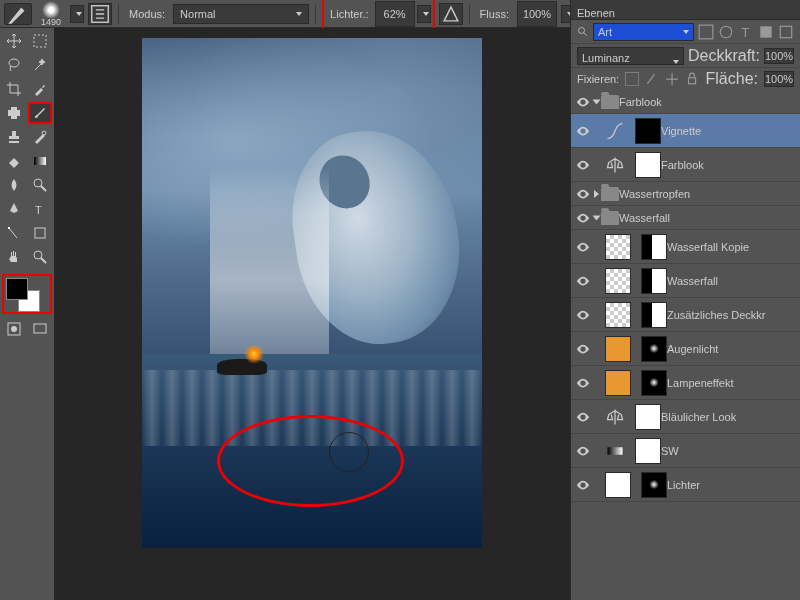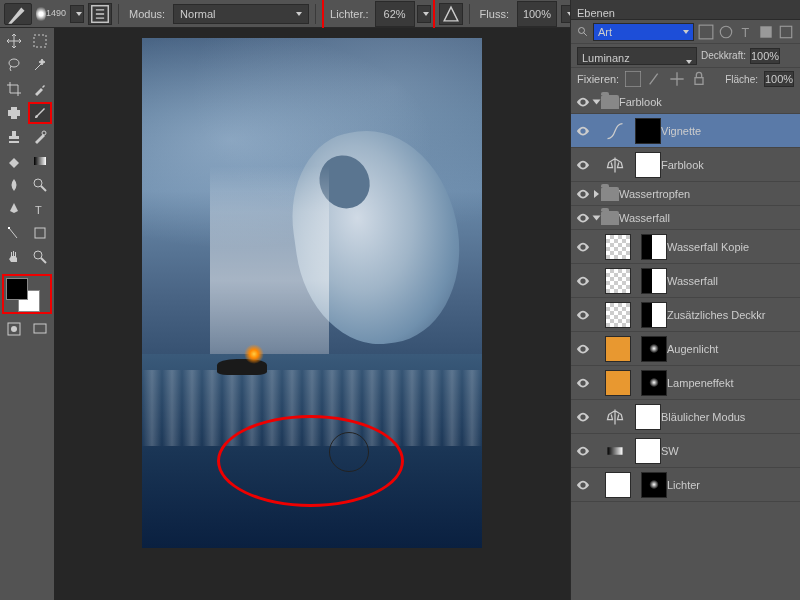--- a/index.html
+++ b/index.html
@@ -1,19 +1,19 @@
 <!DOCTYPE html>
 <html><head>
 <meta charset="utf-8">
 <style>
 *{margin:0;padding:0;box-sizing:border-box;font-family:Tahoma,Arial,sans-serif;font-size:11px;color:#ccc;user-select:none}
 body{background:#535353;width:800px;height:600px;overflow:hidden;position:relative}
 .topbar{height:28px;background:#535353;display:flex;align-items:center;padding:0 4px;gap:4px;border-bottom:1px solid #2a2a2a}
 .tool-preset{width:28px;height:22px;background:#3a3a3a;border:1px solid #2a2a2a;border-radius:2px;display:flex;align-items:center;justify-content:center}
-.brush-preview{width:30px;height:30px;display:flex;flex-direction:row;align-items:center;justify-content:center}
+.brush-preview{width:30px;height:30px;display:flex;flex-direction:column;align-items:center;justify-content:center}
 .brush-dot{width:18px;height:18px;background:radial-gradient(circle,#fff 0%,#fff 20%,transparent 70%);border-radius:50%}
 .brush-size{font-size:9px;margin-top:-2px}
 .icon-btn{width:24px;height:22px;background:#3a3a3a;border:1px solid #2a2a2a;display:flex;align-items:center;justify-content:center;cursor:pointer}
 .sep{width:1px;height:20px;background:#3a3a3a;margin:0 2px}
 .label{padding:0 4px}
 .dropdown{height:20px;background:#3a3a3a;border:1px solid #2a2a2a;display:flex;align-items:center;padding:0 6px;gap:4px;cursor:pointer}
 .dd-arrow{width:0;height:0;border-left:3px solid transparent;border-right:3px solid transparent;border-top:4px solid #ccc;margin-left:4px}
 .value-input{width:40px;height:26px;background:#3a3a3a;border:1px solid #2a2a2a;display:flex;align-items:center;justify-content:center}
 .small-arrow{width:14px;height:18px;background:#3a3a3a;border:1px solid #2a2a2a;display:flex;align-items:center;justify-content:center}
 .highlight-red{border:2px solid #e00!important}
@@ -36,21 +36,21 @@
 .boat{position:absolute;bottom:34%;left:22%;width:50px;height:16px;background:#1a1a1a;border-radius:40% 40% 20% 20%}
 .light{position:absolute;bottom:36%;left:30%;width:20px;height:20px;background:radial-gradient(circle,#ffcc44 0%,#ff8800 30%,transparent 70%);border-radius:50%}
 .red-ellipse{position:absolute;bottom:8%;left:22%;width:55%;height:18%;border:3px solid #e00;border-radius:50%}
 .brush-cursor{position:absolute;bottom:15%;left:55%;width:40px;height:40px;border:1px solid #222;border-radius:50%}
 .right-panel{position:absolute;right:0;top:0;width:230px;bottom:0;background:#535353;border-left:1px solid #2a2a2a}
 .panel-tabs{height:20px;background:#3a3a3a;display:flex;align-items:flex-end;padding:0 6px;border-bottom:1px solid #2a2a2a}
 .panel-row{height:24px;display:flex;align-items:center;padding:0 6px;gap:4px;border-bottom:1px solid #454545}
 .search-dd{flex:1;height:18px;background:#1d4ed8;border:1px solid #2a2a2a;display:flex;align-items:center;padding:0 4px}
 .mini-icon{width:16px;height:16px;display:flex;align-items:center;justify-content:center;cursor:pointer}
 .blend-dd{width:120px;height:18px;background:#3a3a3a;border:1px solid #2a2a2a;display:flex;align-items:flex-end;padding:0 4px}
-.opacity-label{font-size:10px}
+.opacity-label{font-size:16px}
 .opacity-val{width:30px;height:16px;background:#3a3a3a;border:1px solid #2a2a2a;display:flex;align-items:center;justify-content:center;font-size:10px}
 .lock-row{height:22px;display:flex;align-items:center;padding:0 6px;gap:6px;font-size:10px}
 .layers{overflow-y:auto;height:calc(100% - 118px)}
 .layer{display:flex;align-items:center;height:34px;border-bottom:1px solid #454545;padding:0 4px;gap:0;cursor:pointer}
 .layer.group{height:24px}
 .layer.selected{background:#5a7aa8}
 .eye{width:16px;height:16px;display:flex;align-items:center;justify-content:center}
 .eye svg{width:14px;height:10px}
 .indent{width:14px}
 .disclosure{width:10px;height:10px;display:flex;align-items:center;justify-content:center}
@@ -484,21 +484,21 @@
           </svg>
         </div>
         <div class="indent"></div>
         <div class="adj-icon">
           <svg viewBox="0 0 16 16">
             <path d="M8 2v12M3 6l5-3 5 3M3 6l-1 4h4l-1-4M11 6l-1 4h4l-1-4" stroke="#ccc" fill="none"></path>
           </svg>
         </div>
         <div class="link-icon"></div>
         <div class="mask white"></div>
-        <div class="layer-name">Bläulicher Modus</div>
+        <div class="layer-name">Bläulicher Look</div>
       </div>
       <div class="layer">
         <div class="eye">
           <svg viewBox="0 0 16 10">
             <path d="M8 0C4 0 1 5 1 5s3 5 7 5 7-5 7-5-3-5-7-5zm0 8a3 3 0 110-6 3 3 0 010 6z" fill="#ccc"></path>
           </svg>
         </div>
         <div class="indent"></div>
         <div class="adj-icon">
           <svg viewBox="0 0 16 16">

